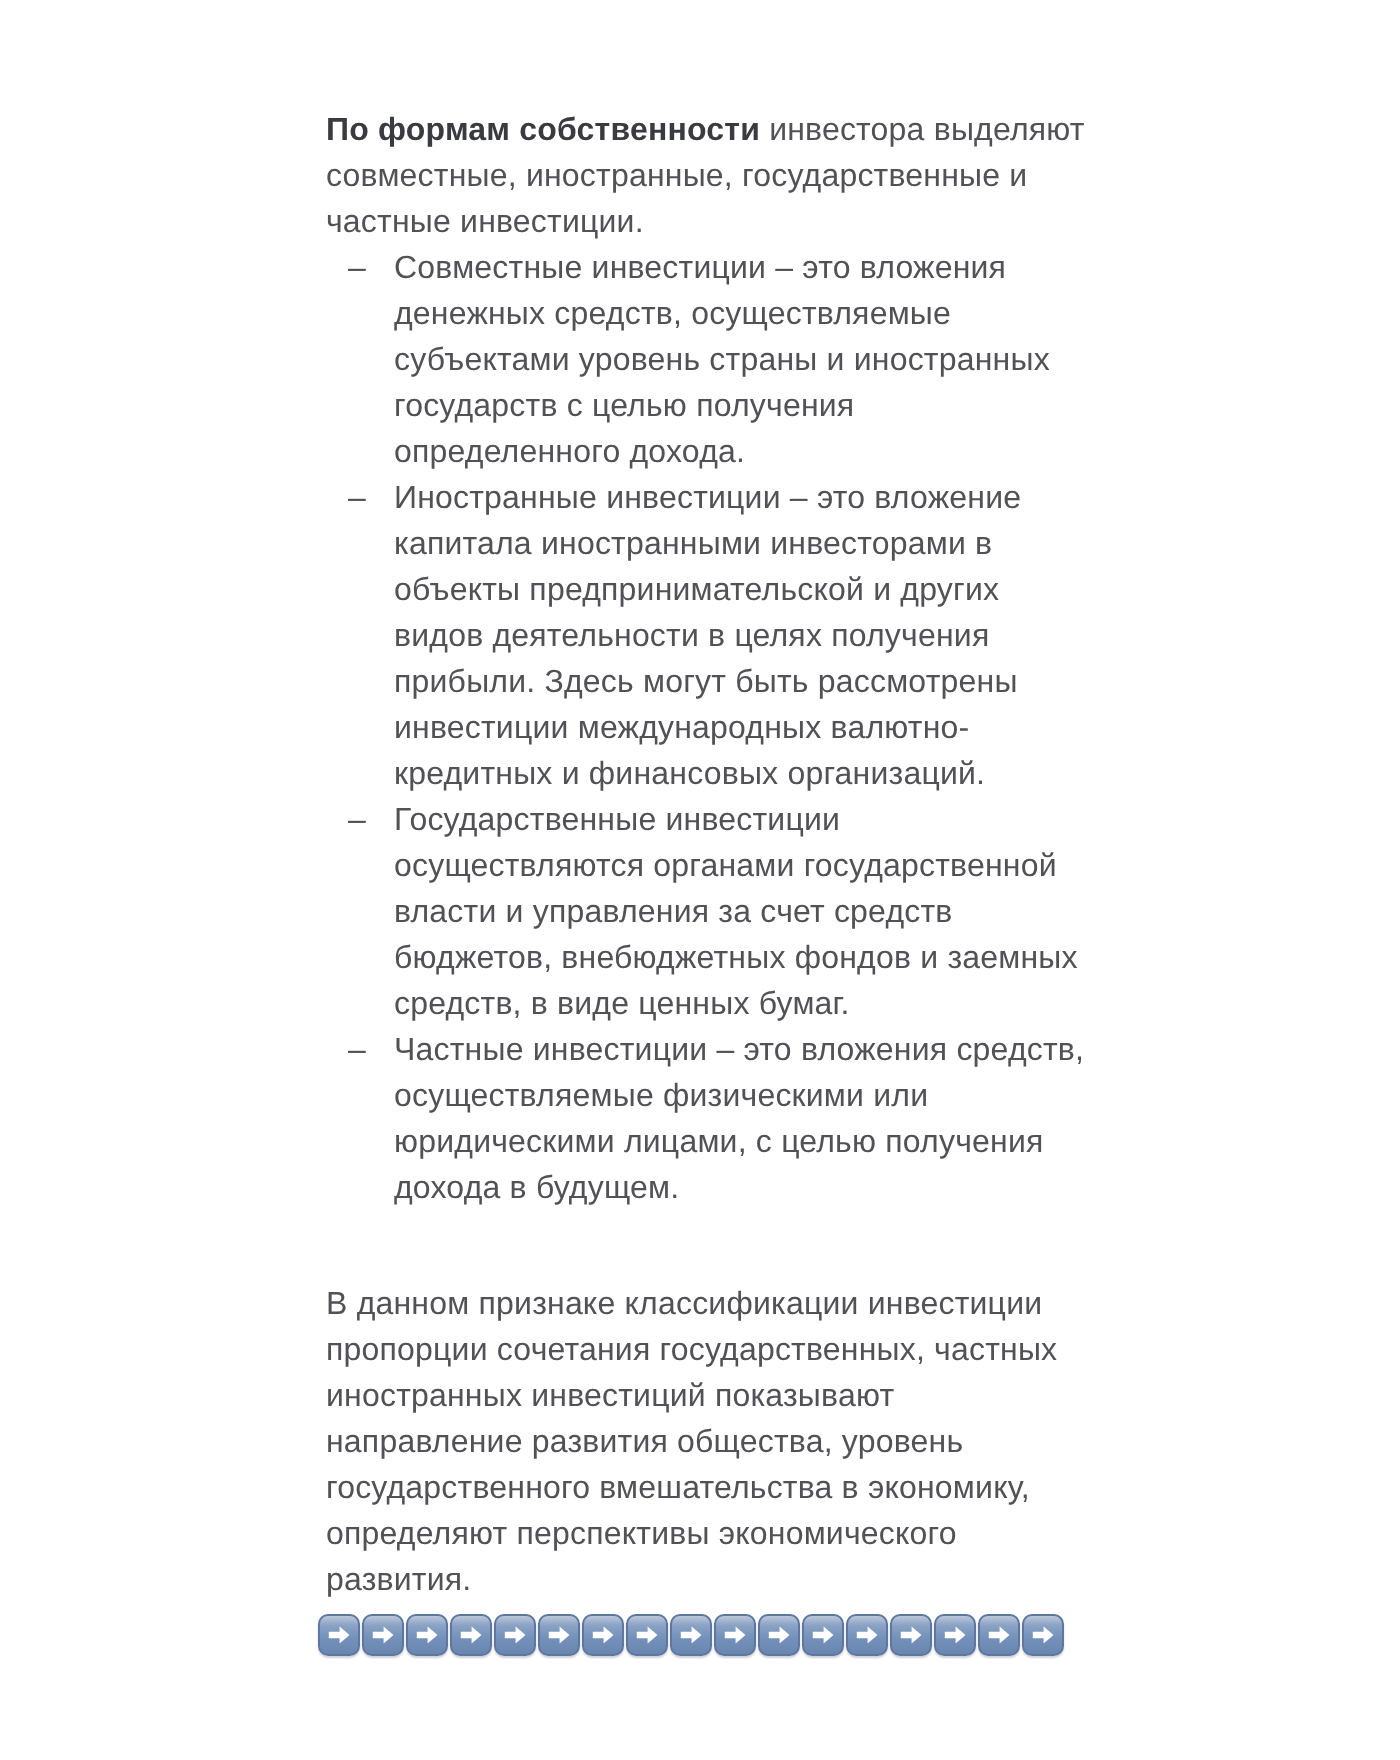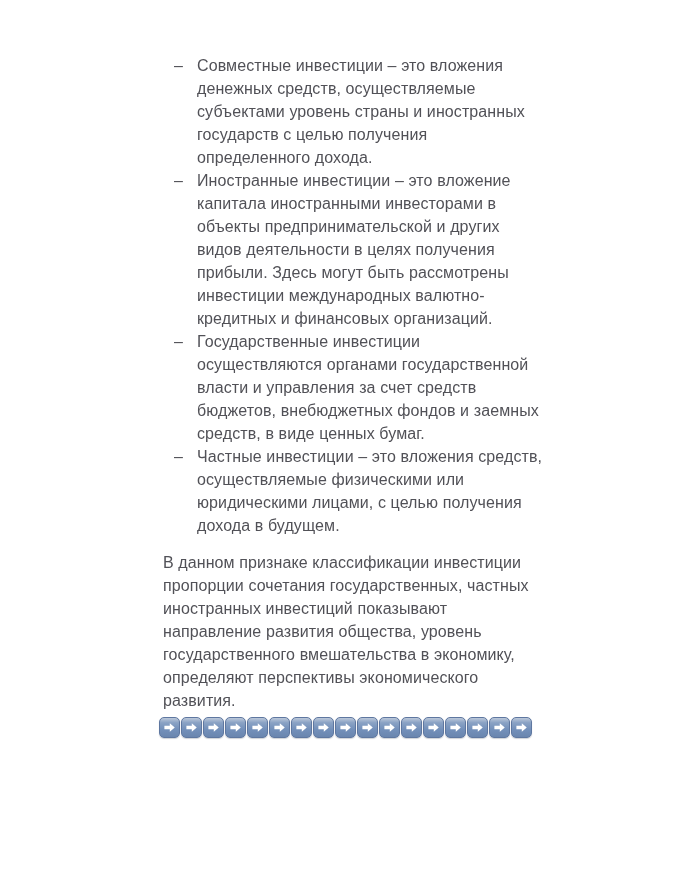--- a/index.html
+++ b/index.html
@@ -35,21 +35,21 @@
   }
   ul.bullet-list li {
     display: flex;
     align-items: flex-start;
   }
   .bullet-marker {
     flex: 0 0 34px;
     padding-left: 11px;
   }
   .bullet-text { flex: 1 1 auto; }
-  .closing { margin-top: 14px; }
+  .closing { margin-top: 35px; }
   .arrow-row {
     display: flex;
     gap: 1px;
     margin-top: 5px;
     margin-left: -4px;
   }
   .arrow-emoji {
     width: 21px; height: 21px;
     flex: 0 0 21px;
     border-radius: 5px;
@@ -61,20 +61,23 @@
     justify-content: center;
   }
   .arrow-emoji svg { display: block; width: 15px; height: 15px; }
 </style>
 </head>
 <body>
 
 <div class="page">
   <div class="content">
 
+    <p class="intro"><span class="lead-bold">По формам собственности</span> <span class="multiline">инвестора выделяют
+совместные, иностранные, государственные и
+частные инвестиции.</span></p>
 
     <ul class="bullet-list">
       <li>
           <span class="bullet-marker">–</span>
           <span class="bullet-text multiline">Совместные инвестиции – это вложения
 денежных средств, осуществляемые
 субъектами уровень страны и иностранных
 государств с целью получения
 определенного дохода.</span>
         </li>

